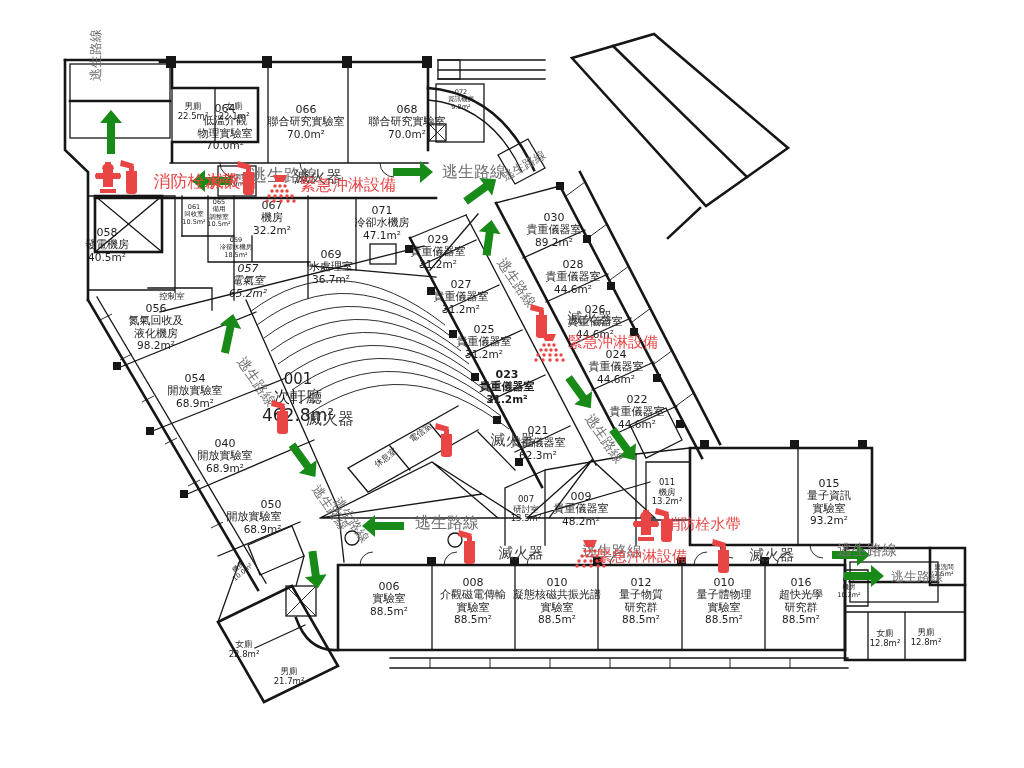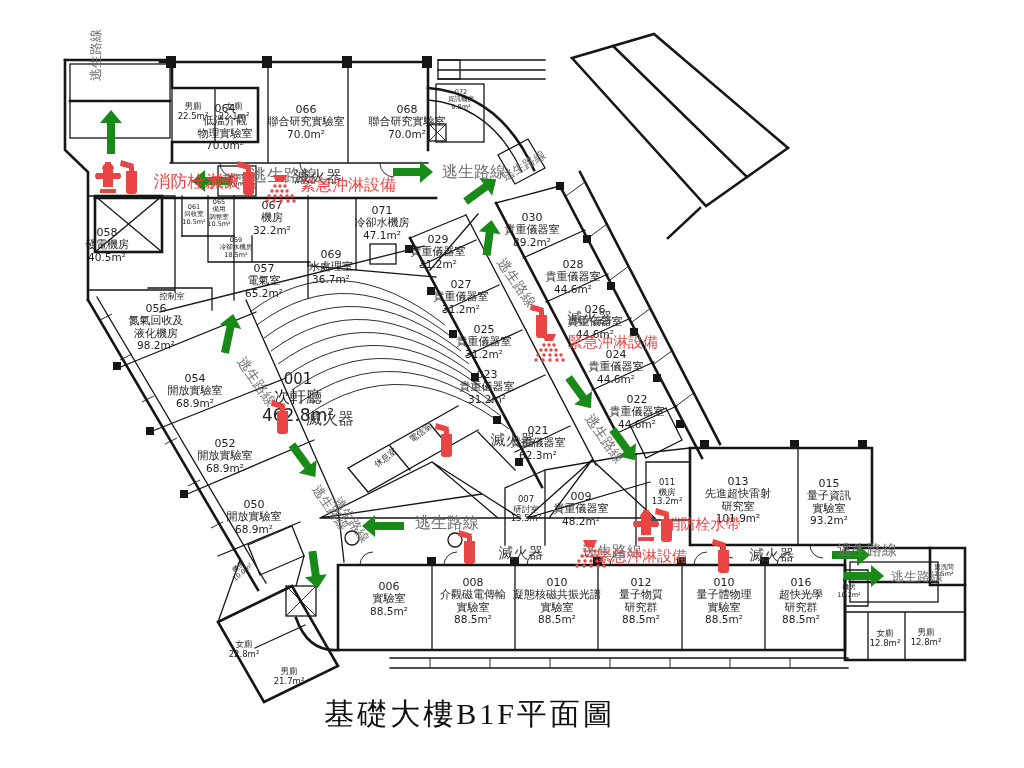--- a/index.html
+++ b/index.html
@@ -161,21 +161,20 @@
       <rect x="607" y="282" width="8" height="8"></rect>
         <rect x="630" y="328" width="8" height="8"></rect>
       <rect x="653" y="374" width="8" height="8"></rect>
         <rect x="676" y="420" width="8" height="8"></rect>
       <rect x="113" y="362" width="8" height="8"></rect>
         <rect x="146" y="427" width="8" height="8"></rect>
       <rect x="180" y="490" width="8" height="8"></rect>
     </g>
   </svg>
 
-  <div id="title">基礎大樓B1F平面圖</div>
 <div class="room n" style="left: 225px; top: 127px;">
       <div class="rnum">064</div>
       <div class="rname">低溫介觀</div>
       <div class="rname">物理實驗室</div>
       <div class="rarea">70.0m²</div>
     </div>
     <div class="room n" style="left: 306px; top: 122px;">
       <div class="rnum">066</div>
       <div class="rname">聯合研究實驗室</div>
       <div class="rarea">70.0m²</div>
@@ -231,45 +230,45 @@
     <div class="room n" style="left: 382px; top: 223px;">
       <div class="rnum">071</div>
       <div class="rname">冷卻水機房</div>
       <div class="rarea">47.1m²</div>
     </div>
     <div class="room n" style="left: 107px; top: 245px;">
       <div class="rnum">058</div>
       <div class="rname">發電機房</div>
       <div class="rarea">40.5m²</div>
     </div>
-    <div class="room n" style="left: 264px; top: 281px;">
+    <div class="room n" style="left: 248px; top: 281px; font-style: italic;">
       <div class="rnum">057</div>
       <div class="rname">電氣室</div>
       <div class="rarea">65.2m²</div>
     </div>
     <div class="room s" style="left: 172px; top: 297px;">
       <div class="rname">控制室</div>
     </div>
     <div class="room n" style="left: 156px; top: 327px;">
       <div class="rnum">056</div>
       <div class="rname">氮氣回收及</div>
       <div class="rname">液化機房</div>
       <div class="rarea">98.2m²</div>
     </div>
     <div class="room n" style="left: 195px; top: 391px;">
       <div class="rnum">054</div>
       <div class="rname">開放實驗室</div>
       <div class="rarea">68.9m²</div>
     </div>
     <div class="room n" style="left: 225px; top: 456px;">
-      <div class="rnum">052</div>
+      <div class="rnum">040</div>
       <div class="rname">開放實驗室</div>
       <div class="rarea">68.9m²</div>
     </div>
-    <div class="room n" style="left: 254px; top: 517px;">
+    <div class="room n" style="left: 254px; top: 517px; text-align: right;">
       <div class="rnum">050</div>
       <div class="rname">開放實驗室</div>
       <div class="rarea">68.9m²</div>
     </div>
     <div class="room t" style="left: 241px; top: 570px; --r: -40deg;">
       <div class="rname">機房</div>
       <div class="rarea">10.0m²</div>
     </div>
     <div class="room s" style="left: 244px; top: 650px;">
       <div class="rname">女廁</div>
@@ -298,31 +297,31 @@
     <div class="room n" style="left: 461px; top: 297px;">
       <div class="rnum">027</div>
       <div class="rname">貴重儀器室</div>
       <div class="rarea">31.2m²</div>
     </div>
     <div class="room n" style="left: 484px; top: 342px;">
       <div class="rnum">025</div>
       <div class="rname">貴重儀器室</div>
       <div class="rarea">31.2m²</div>
     </div>
-    <div class="room n" style="left: 487px; top: 387px;">
+    <div class="room n" style="left: 507px; top: 387px; font-weight: bold;">
       <div class="rnum">023</div>
       <div class="rname">貴重儀器室</div>
       <div class="rarea">31.2m²</div>
     </div>
     <div class="room n" style="left: 538px; top: 443px;">
       <div class="rnum">021</div>
       <div class="rname">貴重儀器室</div>
       <div class="rarea">62.3m²</div>
     </div>
-    <div class="room n" style="left: 532px; top: 230px;">
+    <div class="room n" style="left: 554px; top: 230px;">
       <div class="rnum">030</div>
       <div class="rname">貴重儀器室</div>
       <div class="rarea">89.2m²</div>
     </div>
     <div class="room n" style="left: 573px; top: 277px;">
       <div class="rnum">028</div>
       <div class="rname">貴重儀器室</div>
       <div class="rarea">44.6m²</div>
     </div>
     <div class="room n" style="left: 595px; top: 322px;">
@@ -347,26 +346,20 @@
     </div>
     <div class="room n" style="left: 581px; top: 509px;">
       <div class="rnum">009</div>
       <div class="rname">貴重儀器室</div>
       <div class="rarea">48.2m²</div>
     </div>
     <div class="room s" style="left: 667px; top: 492px;">
       <div class="rnum">011</div>
       <div class="rname">機房</div>
       <div class="rarea">13.2m²</div>
-    </div>
-    <div class="room n" style="left: 738px; top: 500px;">
-      <div class="rnum">013</div>
-      <div class="rname">先進超快雷射</div>
-      <div class="rname">研究室</div>
-      <div class="rarea">101.9m²</div>
     </div>
     <div class="room n" style="left: 829px; top: 502px;">
       <div class="rnum">015</div>
       <div class="rname">量子資訊</div>
       <div class="rname">實驗室</div>
       <div class="rarea">93.2m²</div>
     </div>
     <div class="room n" style="left: 389px; top: 599px;">
       <div class="rnum">006</div>
       <div class="rname">實驗室</div>

